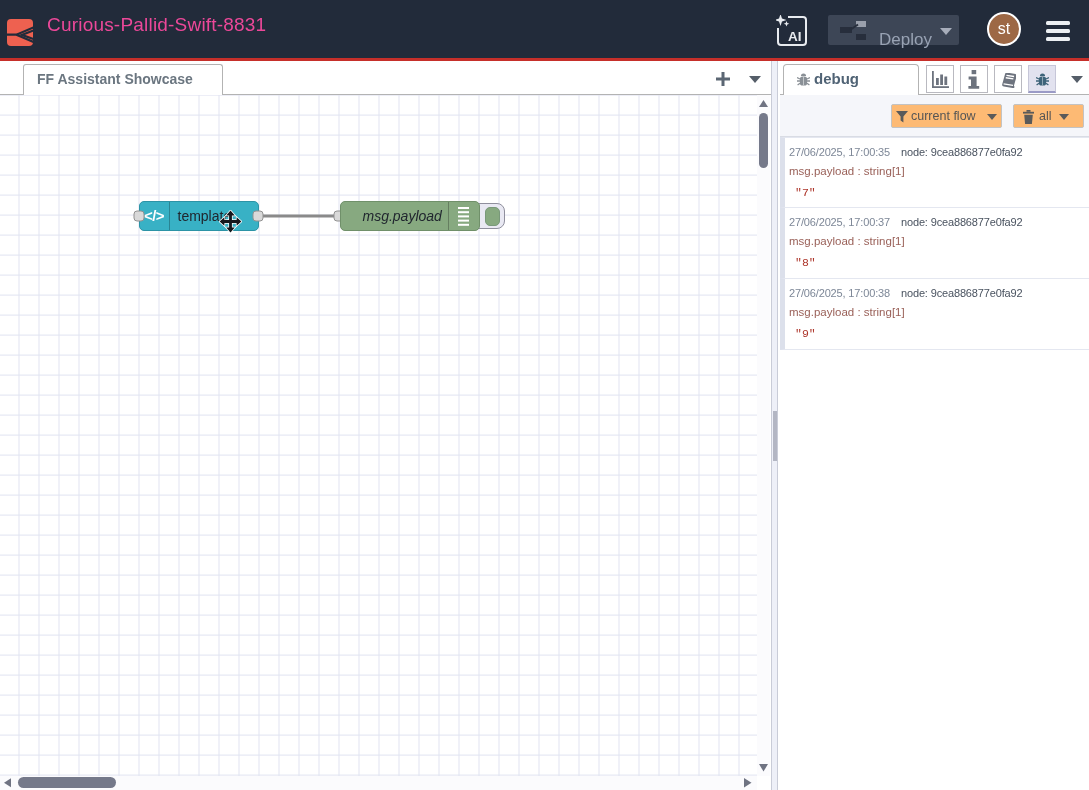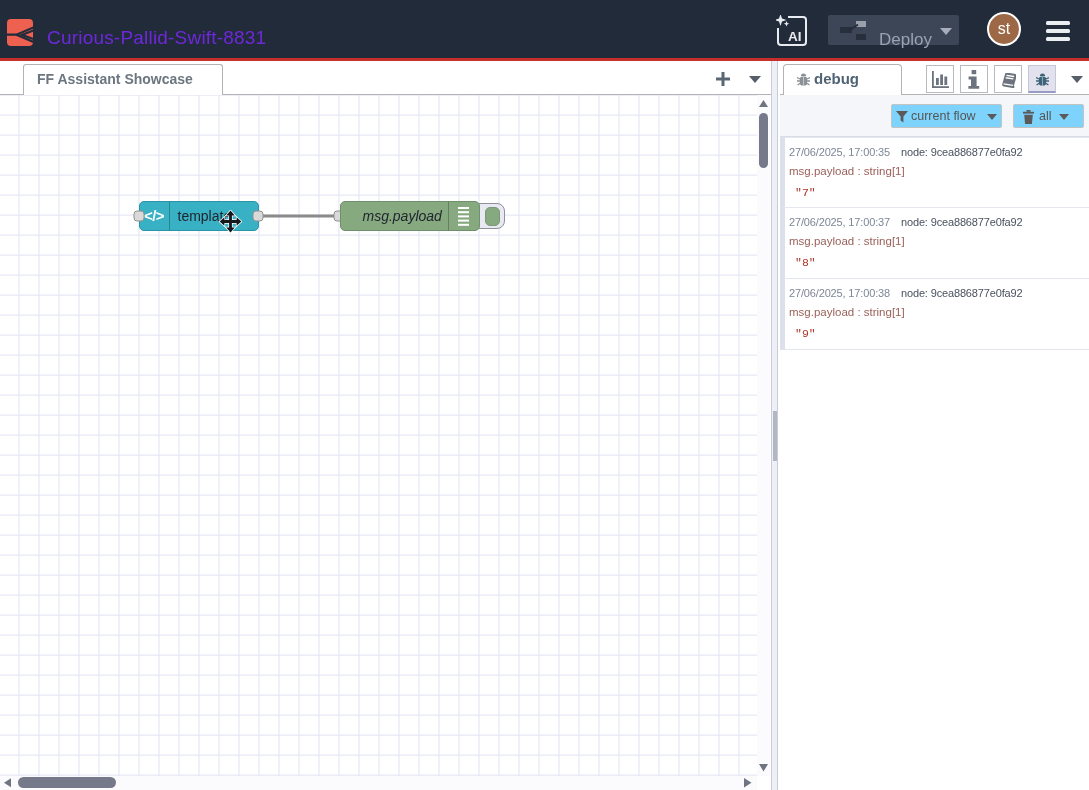--- a/index.html
+++ b/index.html
@@ -4,21 +4,21 @@
 <style>
   * { margin:0; padding:0; box-sizing:border-box; }
   html,body { width:1089px; height:790px; overflow:hidden; font-family:"Liberation Sans", sans-serif; }
   .abs { position:absolute; }
   #stage { position:relative; width:1089px; height:790px; background:#fff; }
 
   
   #header { left:0; top:0; width:1089px; height:58px; background:#222b3a; }
   #redline { left:0; top:58px; width:1089px; height:3px; background:#c62f2a; }
   #logo { left:7px; top:19px; width:26px; height:26px; }
-  #title { left:47px; top:27px; font-size:19px; color:#6d28d9; letter-spacing:0.2px; }
+  #title { left:47px; top:14px; font-size:19px; color:#ec4899; letter-spacing:0.2px; }
   #aibtn { left:776px; top:15px; width:31px; height:31px; }
   #deploy { left:828px; top:15px; width:131px; height:30px; background:#3d4656; border-radius:2px; }
   #deploy .dtext { position:absolute; left:51px; top:15px; font-size:17px; color:#98a2b3; }
   #avatar { left:987px; top:12px; width:34px; height:34px; border-radius:50%; background:#9d6845; border:2px solid #fff; color:#fff; font-size:16px; text-align:center; line-height:30px; }
   #burger { left:1046px; top:21px; width:24px; height:20px; }
   #burger div { position:absolute; left:0; width:24px; height:4px; background:#eceff2; border-radius:1.5px; }
 
   
   #tabbar { left:0; top:61px; width:772px; height:34px; background:#fff; }
   #tabbar-border { left:0; top:94px; width:772px; height:1px; background:#b3b3b3; }
@@ -37,26 +37,26 @@
   #hscroll { left:0; top:776px; width:757px; height:14px; background:#fbfbfd; }
   #hthumb { left:18px; top:777px; width:98px; height:11px; background:#75798a; border-radius:5.5px; }
 
   
   #sep { left:770.5px; top:61px; width:7.5px; height:729px; background:#eef0f8; border-left:1px solid #c9ccd8; border-right:1px solid #c9ccd8; }
   #grip { left:773px; top:411px; width:3.5px; height:50px; background:#b3b6c3; }
 
   
   #sidebar { left:780px; top:61px; width:309px; height:729px; background:#fff; }
   #sb-tabrow-border { left:780px; top:94px; width:309px; height:1px; background:#b3b3b3; }
-  #sb-debug-tab { left:783px; top:64px; width:119px; height:31px; background:#fff; border:1px solid #b3b3b3; border-bottom:none; border-radius:4px 4px 0 0; z-index:3; }
+  #sb-debug-tab { left:783px; top:64px; width:136px; height:31px; background:#fff; border:1px solid #b3b3b3; border-bottom:none; border-radius:4px 4px 0 0; z-index:3; }
   #sb-debug-tab .lbl { position:absolute; left:30px; top:4.5px; font-size:15px; font-weight:bold; color:#506375; }
   .mini { position:absolute; top:65px; width:28px; height:28px; background:#fff; border:1px solid #b9b9c0; }
   .mini.active { background:#e2e2ef; border-color:#c6c6d8; border-bottom:2px solid #9a9ac6; }
   #sb-toolbar { left:780px; top:95px; width:309px; height:42px; background:#f5f6fa; border-bottom:1px solid #d9dce4; }
-  .tbtn { position:absolute; top:104px; height:24px; background:#7dd3fc; border:1px solid #c3c3c3; border-radius:2px; font-size:13px; color:#555; }
+  .tbtn { position:absolute; top:104px; height:24px; background:#fdba74; border:1px solid #c3c3c3; border-radius:2px; font-size:13px; color:#555; }
 
   
   #msgs { left:780px; top:137px; width:309px; }
   .dmsg { position:relative; height:71px; border-bottom:1px solid #e4e7f0; border-left:5.5px solid #dce0eb; }
   .dmsg .meta { position:absolute; left:4px; top:8px; font-size:11px; letter-spacing:-0.15px; color:#7d8797; }
   .dmsg .meta b { font-weight:normal; color:#49525f; margin-left:11px; }
   .dmsg .key { position:absolute; left:4px; top:26.5px; font-size:11.5px; color:#9a6159; }
   .dmsg .val { position:absolute; left:10px; top:48px; font-size:11.5px; font-family:"Liberation Mono",monospace; color:#ad352a; }
 
   

